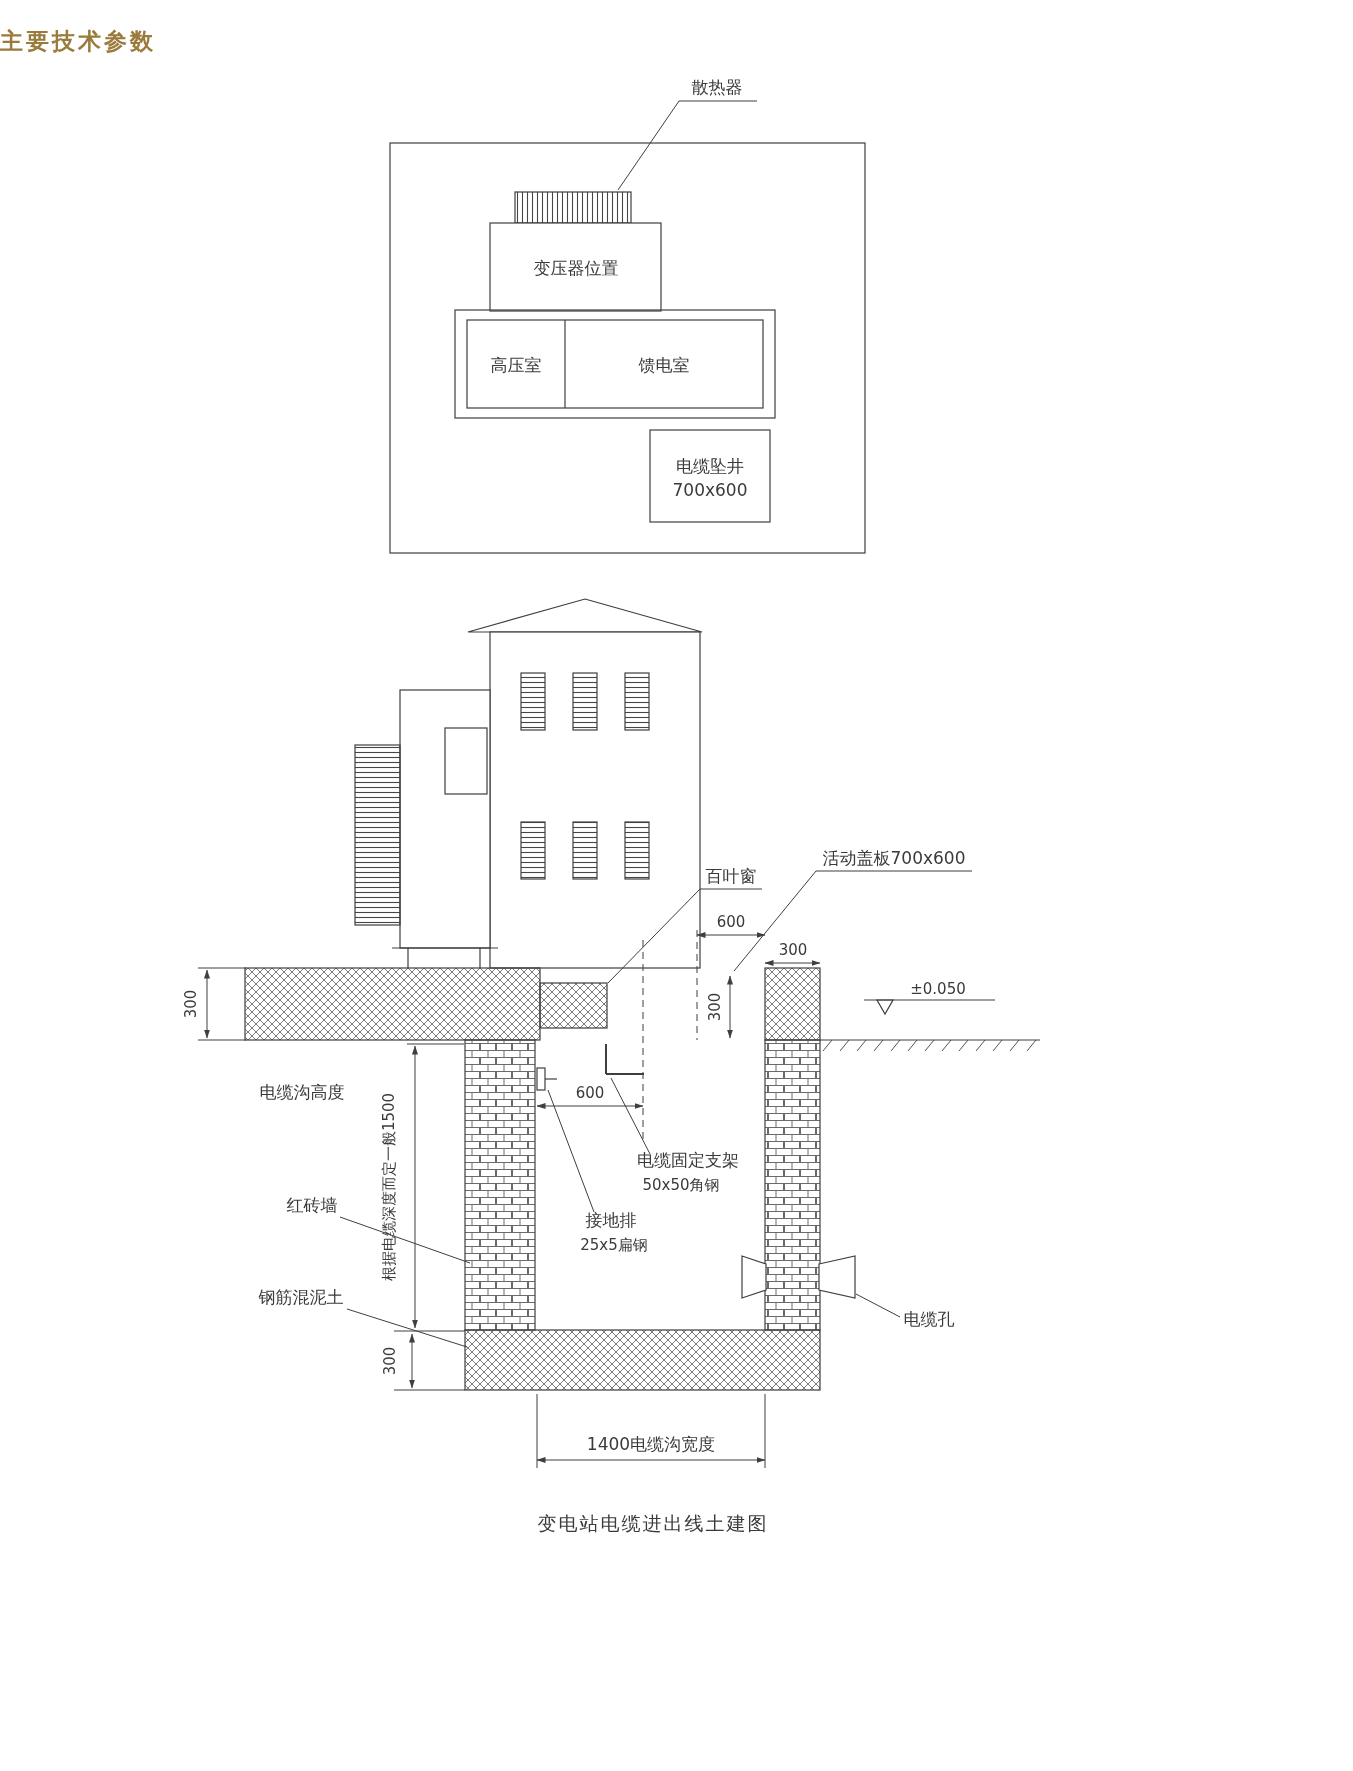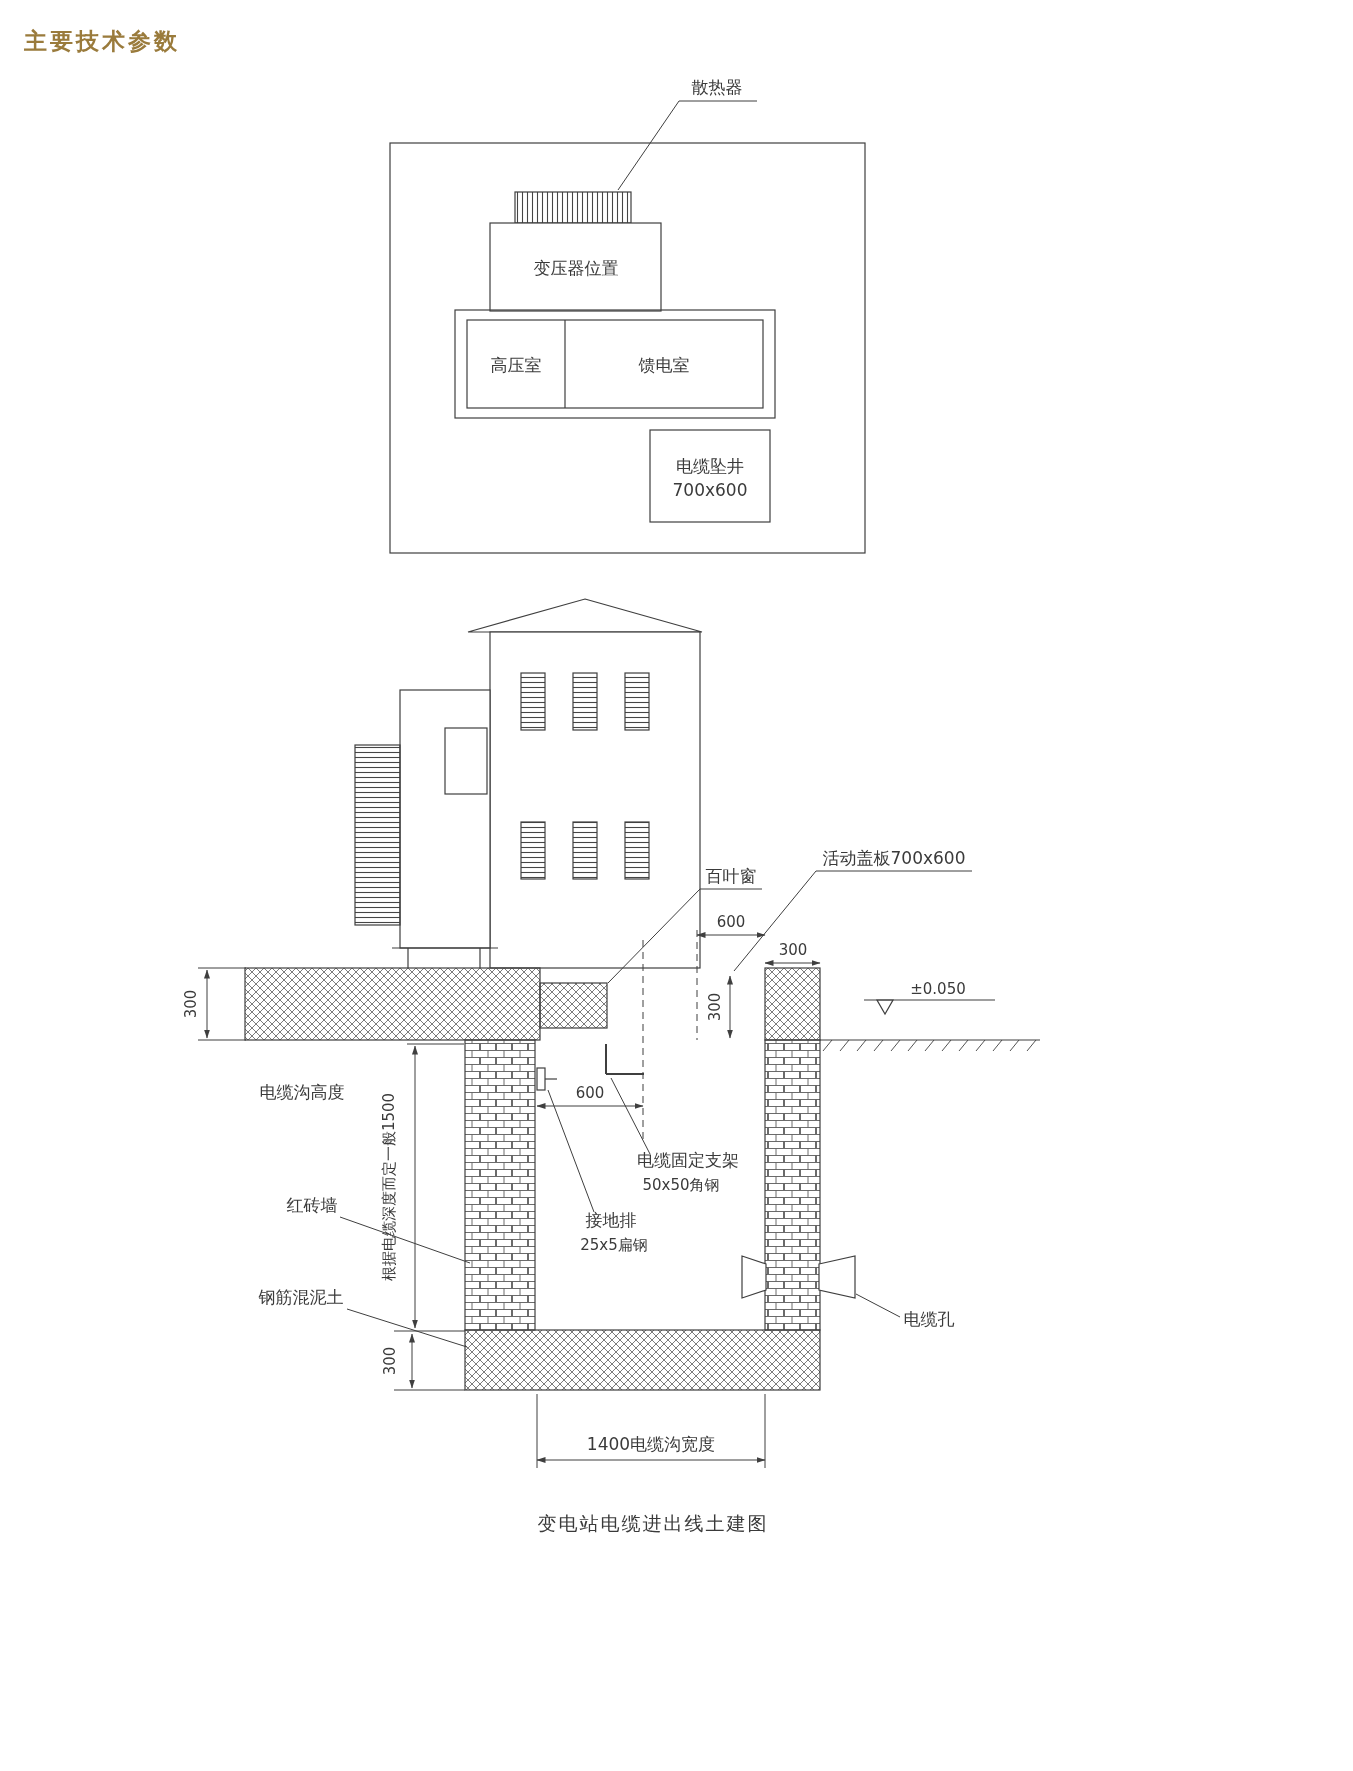--- a/index.html
+++ b/index.html
@@ -2,21 +2,21 @@
 <html><head>
 <meta charset="utf-8">
 <style>
   * { margin:0; padding:0; box-sizing:border-box; }
   html,body { background:#ffffff; }
   body {
     width:1353px; height:1771px; position:relative;
     font-family:"DejaVu Sans","Liberation Sans",sans-serif;
   }
   .page-title {
-    position:absolute; left:24px; top:26px;
+    position:absolute; left:0; top:26px;
     font-size:23px; font-weight:bold; letter-spacing:3px;
     color:#9a7b3c;
   }
   svg.drawing { position:absolute; left:0; top:0; }
   svg text {
     fill:#3a3a3a;
     font-family:"DejaVu Sans","Liberation Sans",sans-serif;
   }
   .lbl { font-size:17px; }
   .dim { font-size:15px; }

